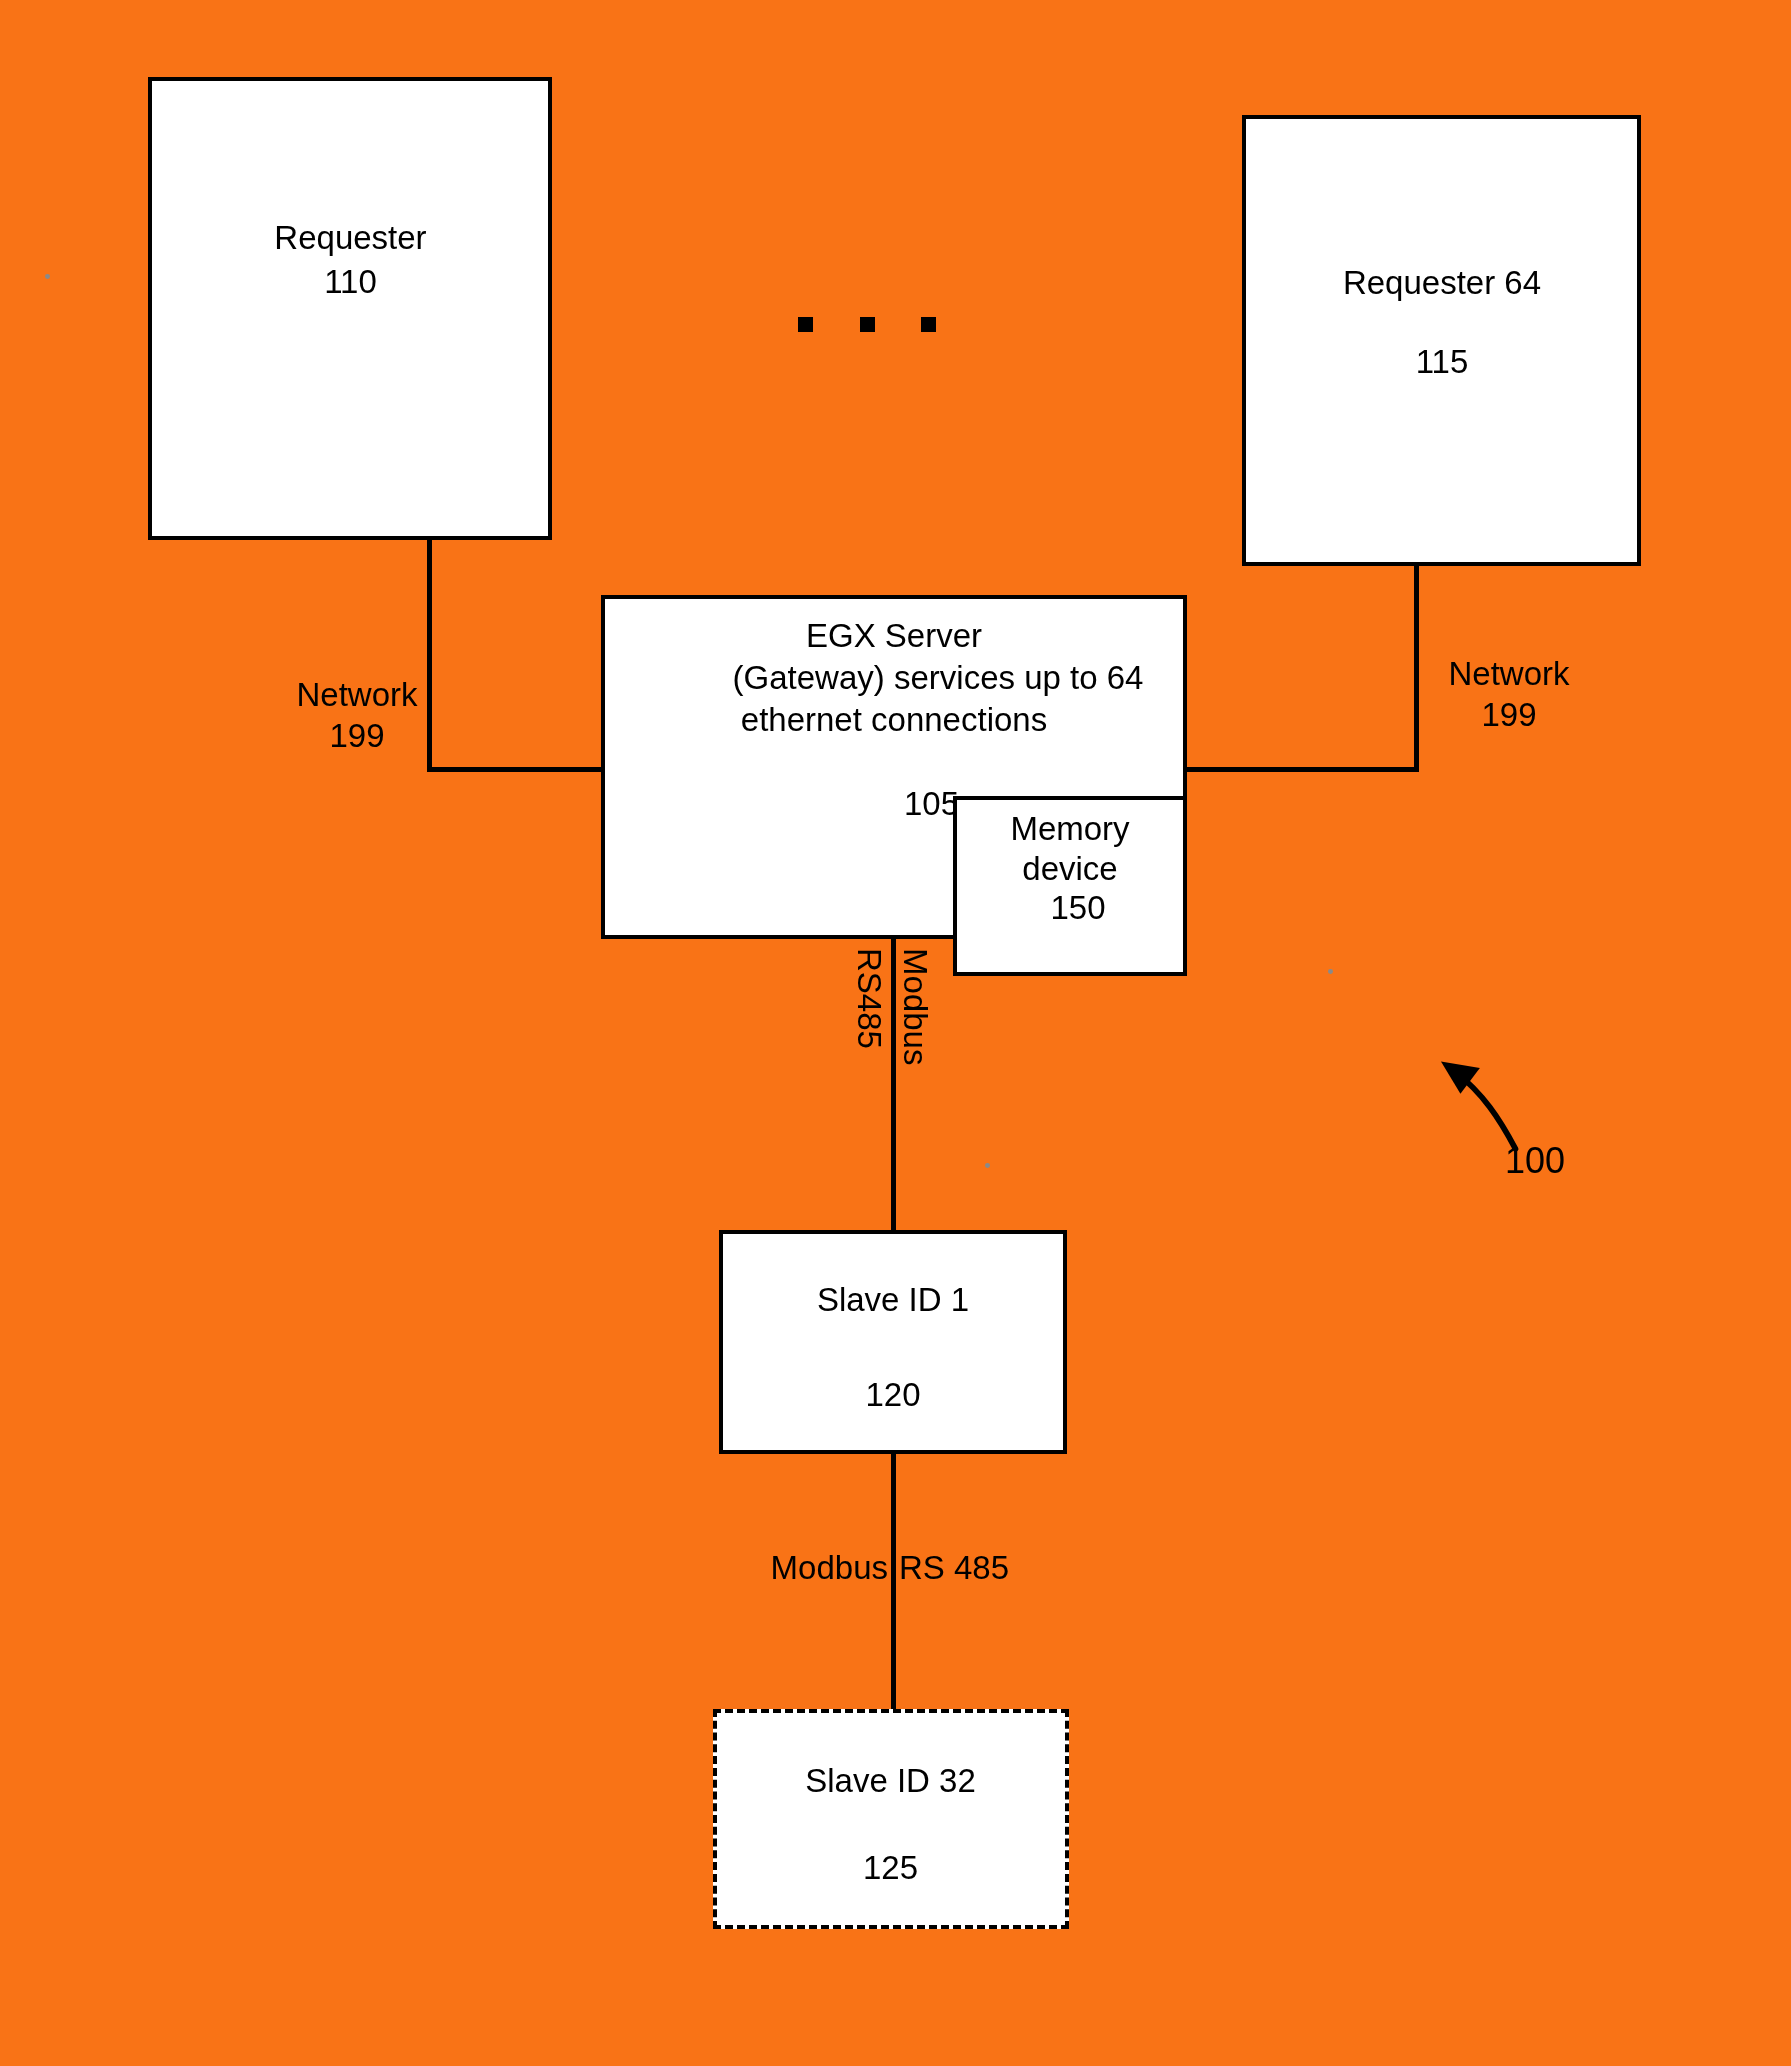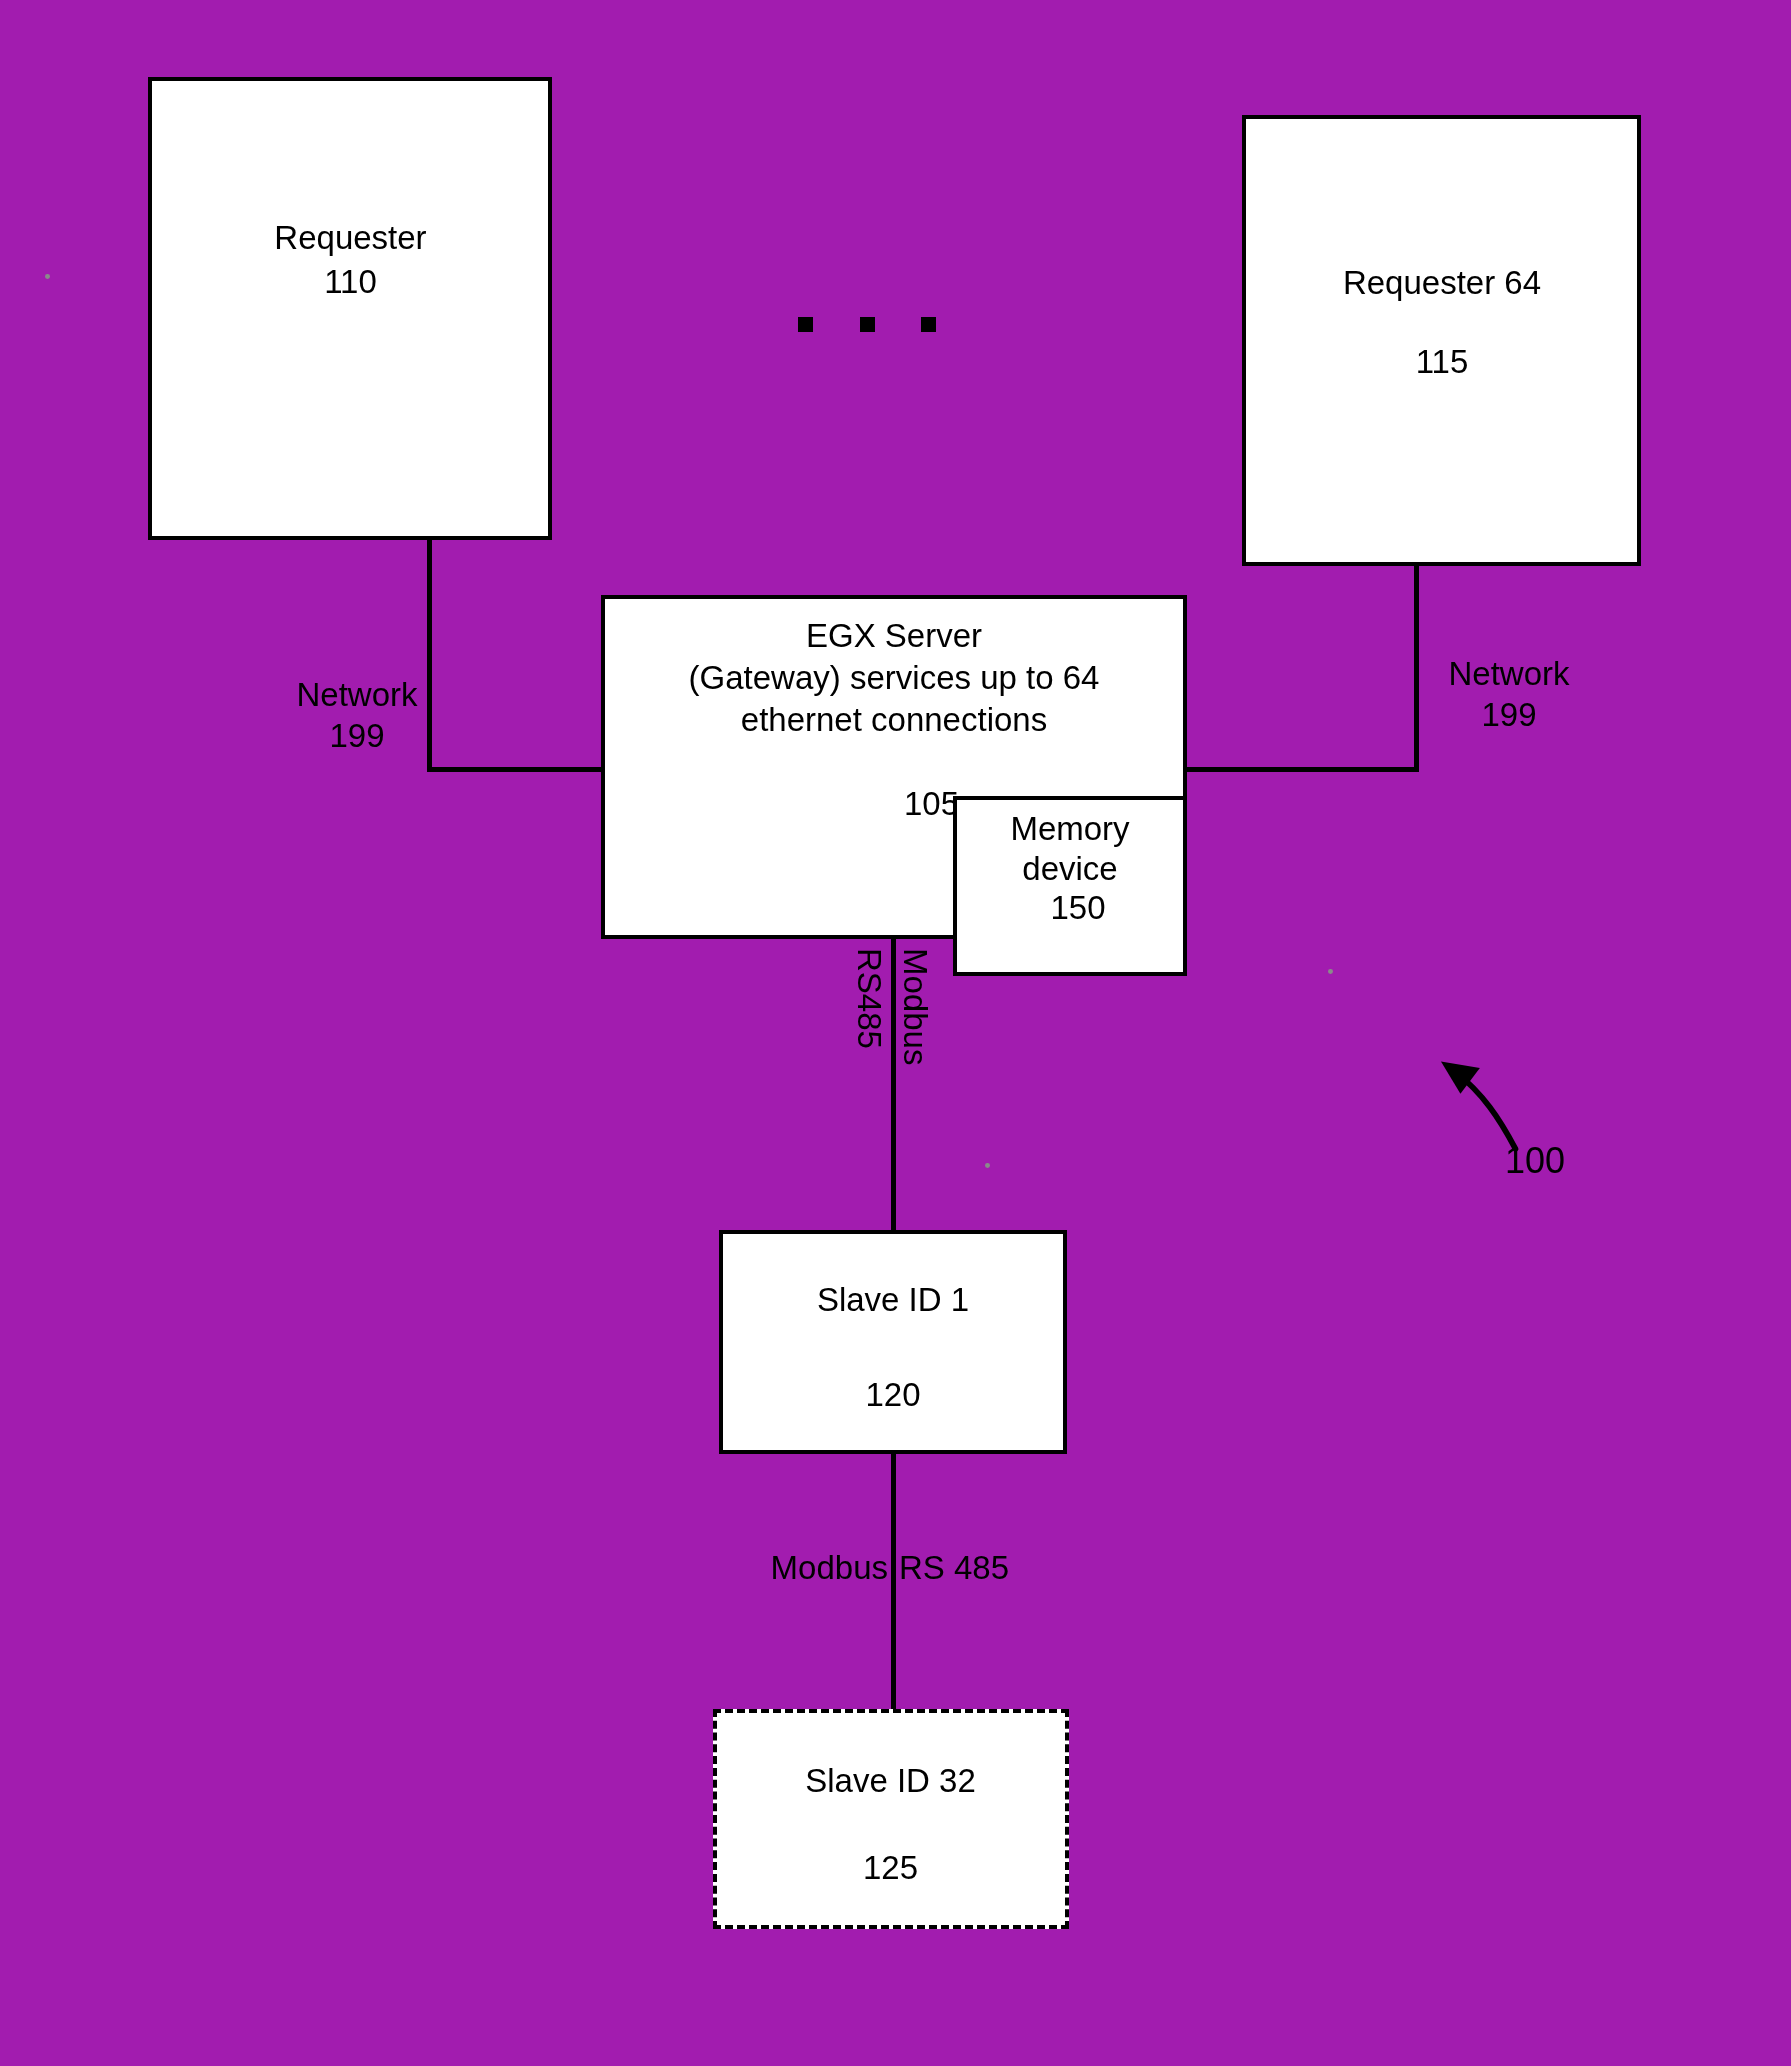--- a/index.html
+++ b/index.html
@@ -4,21 +4,21 @@
 <style>
   html, body {
     margin: 0;
     padding: 0;
     background: #ffffff;
   }
   #page {
     position: relative;
     width: 1791px;
     height: 2067px;
-    background: #a21caf;
+    background: #f97316;
     font-family: "Liberation Sans", sans-serif;
     color: #000000;
     overflow: hidden;
   }
   .box {
     position: absolute;
     box-sizing: border-box;
     border: 4px solid #000;
     background: #fff;
   }
@@ -110,21 +110,21 @@
     <div class="lbl" style="position:relative; left:0; top:0; width:154px;">199</div>
   </div>
 
   <div style="position:absolute; left:1432px; top:653px; width:154px; text-align:center;">
     <div class="lbl" style="position:relative; left:0; top:0; width:154px;">Network</div>
     <div class="lbl" style="position:relative; left:0; top:0; width:154px;">199</div>
   </div>
 
   <div class="box" style="left:601px; top:595px; width:586px; height:344px;">
     <div class="lbl" style="left:0; top:16px; width:578px;">EGX Server</div>
-    <div class="lbl" style="left:0; top:58px; width:578px;">(Gateway) services up to 64</div>
+    <div class="lbl" style="left:0; top:58px; width:578px;padding-left:44px;">(Gateway) services up to 64</div>
     <div class="lbl" style="left:0; top:100px; width:578px;">ethernet connections</div>
     <div class="lbl" style="left:290px; top:184px; width:73px; text-align:center;">105</div>
   </div>
 
   <div class="box" style="left:953px; top:796px; width:234px; height:180px;">
     <div class="lbl" style="left:0; top:8px; width:226px;">Memory</div>
     <div class="lbl" style="left:0; top:48px; width:226px;">device</div>
     <div class="lbl" style="left:8px; top:87px; width:226px;text-align:center;">150</div>
   </div>
 

